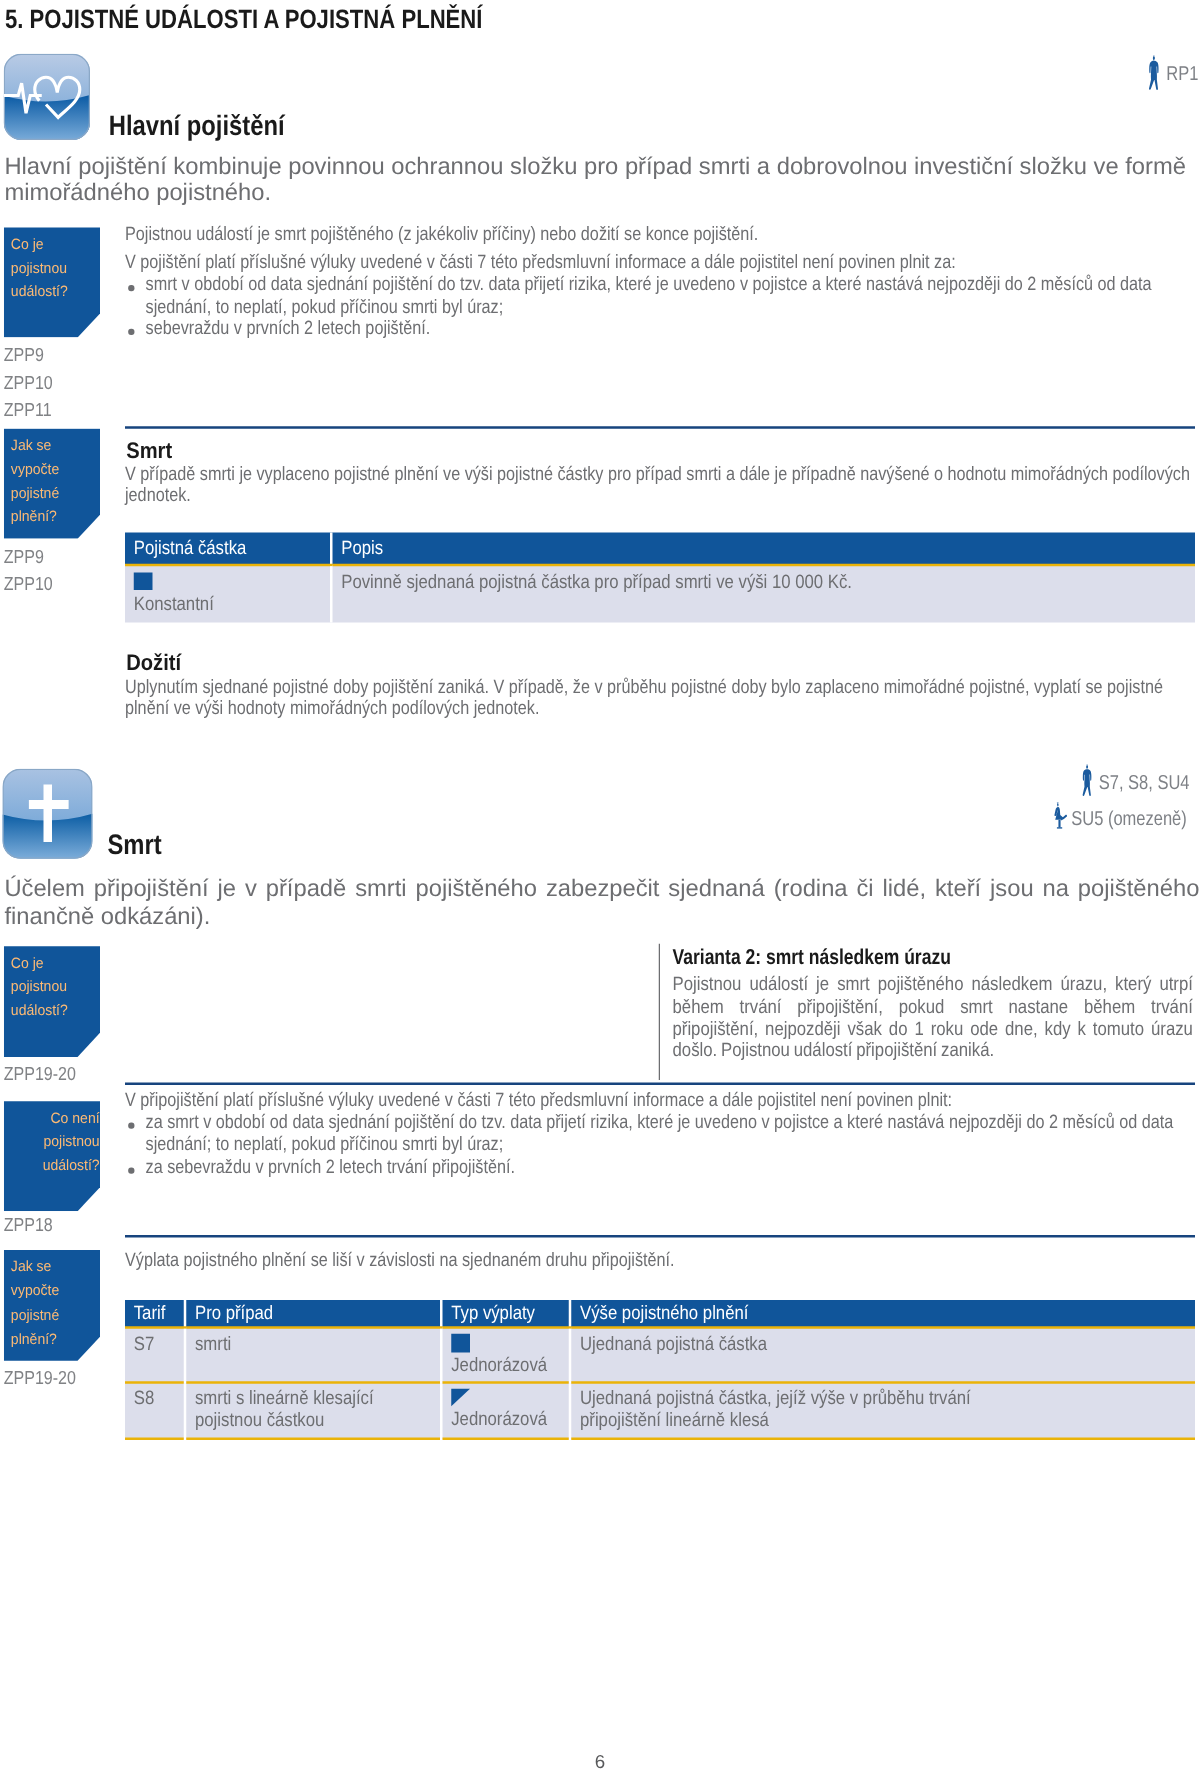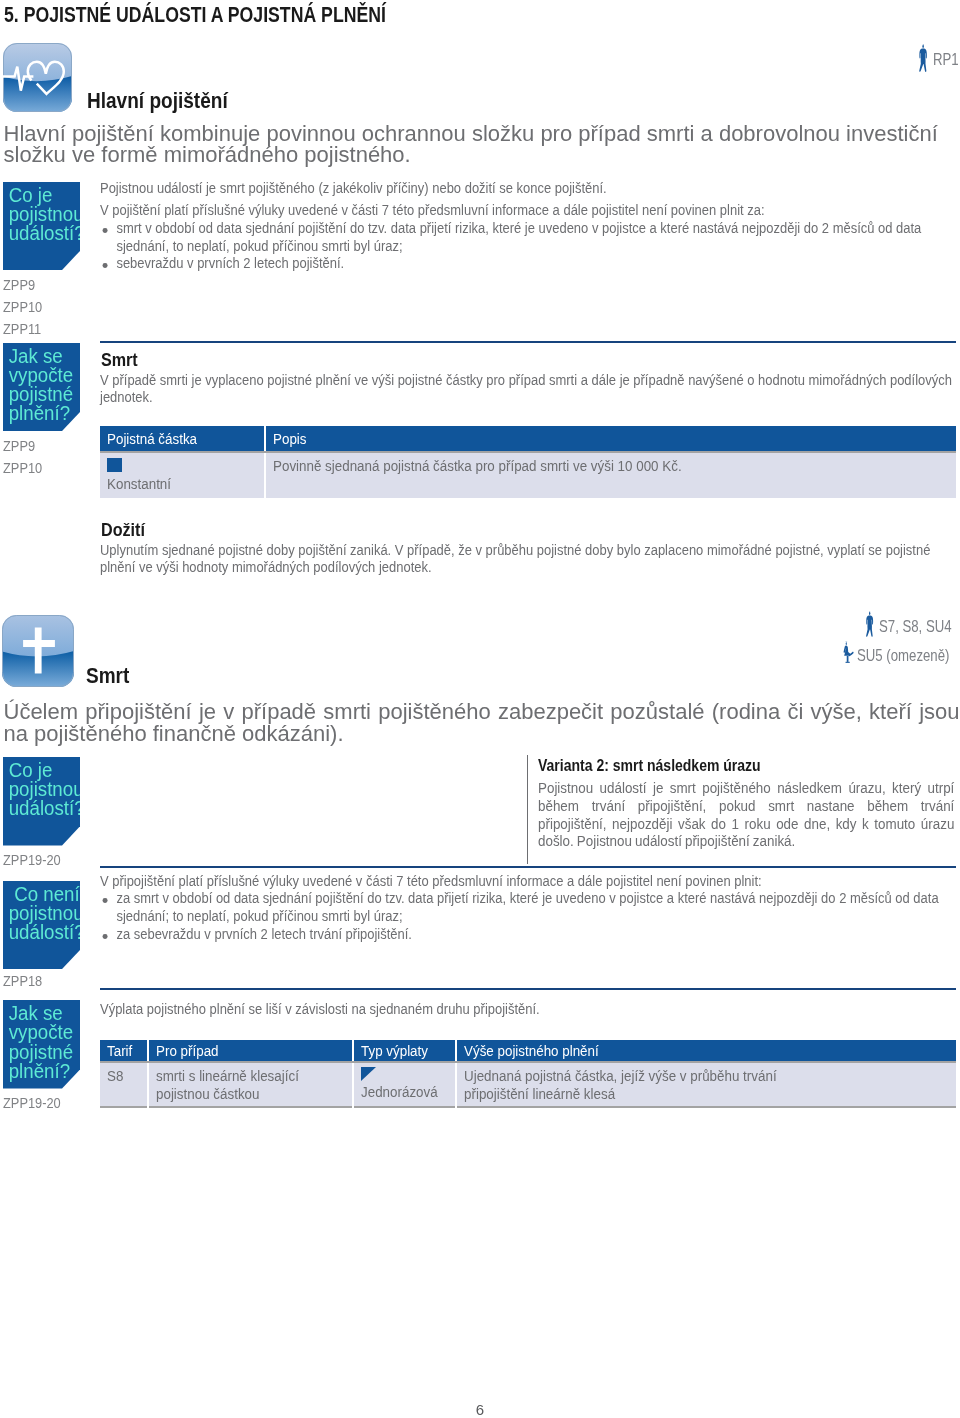--- a/index.html
+++ b/index.html
@@ -25,28 +25,28 @@
 
   
   .app-icon svg{display:block;}
 
   
   .hero-h{font-size:22.5px;font-weight:bold;color:#1a1a1a;white-space:nowrap;
           transform:scaleX(0.846);transform-origin:0 0;}
 
   
   .intro{
-    left:3.5px;font-size:22px;line-height:20.5px;color:#6d6e71;
+    left:3.5px;font-size:19px;line-height:20.5px;color:#6d6e71;
     width:956px;
   }
 
   
   .tagbox{
-    background:#10559a;color:#5eead4;
-    font-size:20px;line-height:19.2px;
+    background:#10559a;color:#fdba74;
+    font-size:12px;line-height:19.2px;
     box-sizing:border-box;
   }
   .tagbox > span{display:block;width:82px;transform:scaleX(0.935);transform-origin:0 0;
                  padding:4.2px 0 0 6.1px;box-sizing:border-box;}
   .reflist{
     left:3.3px;font-size:15px;line-height:21.9px;color:#808285;
     transform:scaleX(0.855);transform-origin:0 0;white-space:nowrap;
   }
 
   
@@ -73,21 +73,21 @@
   }
   .cellpad{display:block;padding:3.4px 6px 3.6px 7.2px;}
   th .cellpad{padding:1.8px 6px 1.8px 7.2px;}
   table.dt.tall th .cellpad{padding:3.4px 6px 3.4px 7.2px;}
   table.dt.tall td .cellpad{padding:4.5px 6px 5px 7.2px;}
   table.dt.tall .sq{margin:0.5px 0 3px 0;}
   .cscale{display:block;transform:scaleX(0.87);transform-origin:0 0;
           font-size:15.4px;line-height:17.8px;width:114.94%;}
   .cscale.narrow{width:400px;}
   .vsep{border-right:2px solid #fff;}
-  .hsep{border-bottom:2px solid #a3a3a3;}
+  .hsep{border-bottom:2px solid #eab308;}
 
   .sq{display:block;width:15.3px;height:14.5px;background:#10559a;margin:0.5px 0 1.8px 0;}
   .tri{display:block;width:0;height:0;border-left:15.3px solid #10559a;border-bottom:14.5px solid transparent;margin:0.5px 0 1.8px 0;}
 
   
   .rtag{font-size:16.1px;color:#7e8186;white-space:nowrap;display:flex;align-items:center;}
   .rtag .lbl{transform:scaleX(0.82);transform-origin:0 0;display:inline-block;}
 
   .footer-num{font-size:15px;color:#58595b;}
 </style>
@@ -243,21 +243,21 @@
     <span style="margin-right:2px;margin-top:-3px;">
       <svg width="13" height="27" viewBox="0 0 28 60" style="display:block" aria-hidden="true">
         <path fill="#1b5b9e" d="M11.6 1.6c-2.2 0-3.9 1.9-3.9 4.3 0 1.6 0.8 3 1.9 3.7 -2.4 0.7-3.9 2.3-4.4 4.6l-2.1 9.6c-0.3 1.3 0.3 2.2 1.3 2.4 1 0.2 1.8-0.4 2.1-1.7l1.8-8.1 0.55 0.1 -4.5 16.4 10.4 0 0 1.5 5-2.9 4.8-4c1-0.9 1.1-2 0.4-2.8 -0.7-0.8-1.8-0.8-2.8 0.1l-4.2 3.5 -4.6-3.9 -0.8-9.9c-0.2-2.6-1.8-4.4-4.1-4.7 1.2-0.7 1.9-2.1 1.9-3.8 0-2.4-1.6-4.3-3.8-4.3z"></path>
         <path fill="#1b5b9e" d="M10.1 33.2 l3.8 0 0 13.3 -3.8 0z"></path>
         <rect x="7.4" y="46.2" width="9.4" height="2.4" fill="#1b5b9e"></rect>
       </svg>
     </span>
     <span class="lbl">SU5 (omezeně)</span>
   </div>
 
-  <div class="abs intro" style="top:701px;text-align:justify;line-height:22.4px;">Účelem připojištění je v případě smrti pojištěného zabezpečit pozůstalé (rodina či výše, kteří jsou na pojištěného finančně odkázáni).</div>
+  <div class="abs intro" style="top:701px;text-align:justify;line-height:22.4px;">Účelem připojištění je v případě smrti pojištěného zabezpečit sjednaná (rodina či lidé, kteří jsou na pojištěného finančně odkázáni).</div>
 
   <div class="abs tagbox" style="left:3px;top:756.5px;width:77px;height:89px;clip-path:polygon(0 0,100% 0,100% 78.4%,76.7% 100%,0 100%);">
     <span>Co je pojistnou událostí?</span>
   </div>
   <div class="abs reflist" style="top:849px;">
     <div>ZPP19-20</div>
   </div>
 
   <div class="abs tagbox" style="left:3px;top:880.5px;width:77px;height:88.5px;clip-path:polygon(0 0,100% 0,100% 78.4%,76.7% 100%,0 100%);text-align:right;">
     <span>Co není pojistnou událostí?</span>
@@ -319,20 +319,43 @@
             <span class="cellpad">
               <span class="cscale">Výše pojistného plnění</span>
             </span>
           </th>
       </tr>
     </thead>
     <tbody>
       <tr class="hsep">
         <td class="vsep">
             <span class="cellpad">
+              <span class="cscale">S7</span>
+            </span>
+          </td>
+        <td class="vsep">
+            <span class="cellpad">
+              <span class="cscale">smrti</span>
+            </span>
+          </td>
+        <td class="vsep">
+            <span class="cellpad">
+          <span class="sq"></span>
+          <span class="cscale">Jednorázová</span>
+        </span>
+          </td>
+        <td>
+            <span class="cellpad">
+              <span class="cscale">Ujednaná pojistná částka</span>
+            </span>
+          </td>
+      </tr>
+      <tr class="hsep">
+        <td class="vsep">
+            <span class="cellpad">
               <span class="cscale">S8</span>
             </span>
           </td>
         <td class="vsep">
             <span class="cellpad">
               <span class="cscale">smrti s lineárně klesající pojistnou částkou</span>
             </span>
           </td>
         <td class="vsep">
             <span class="cellpad">

